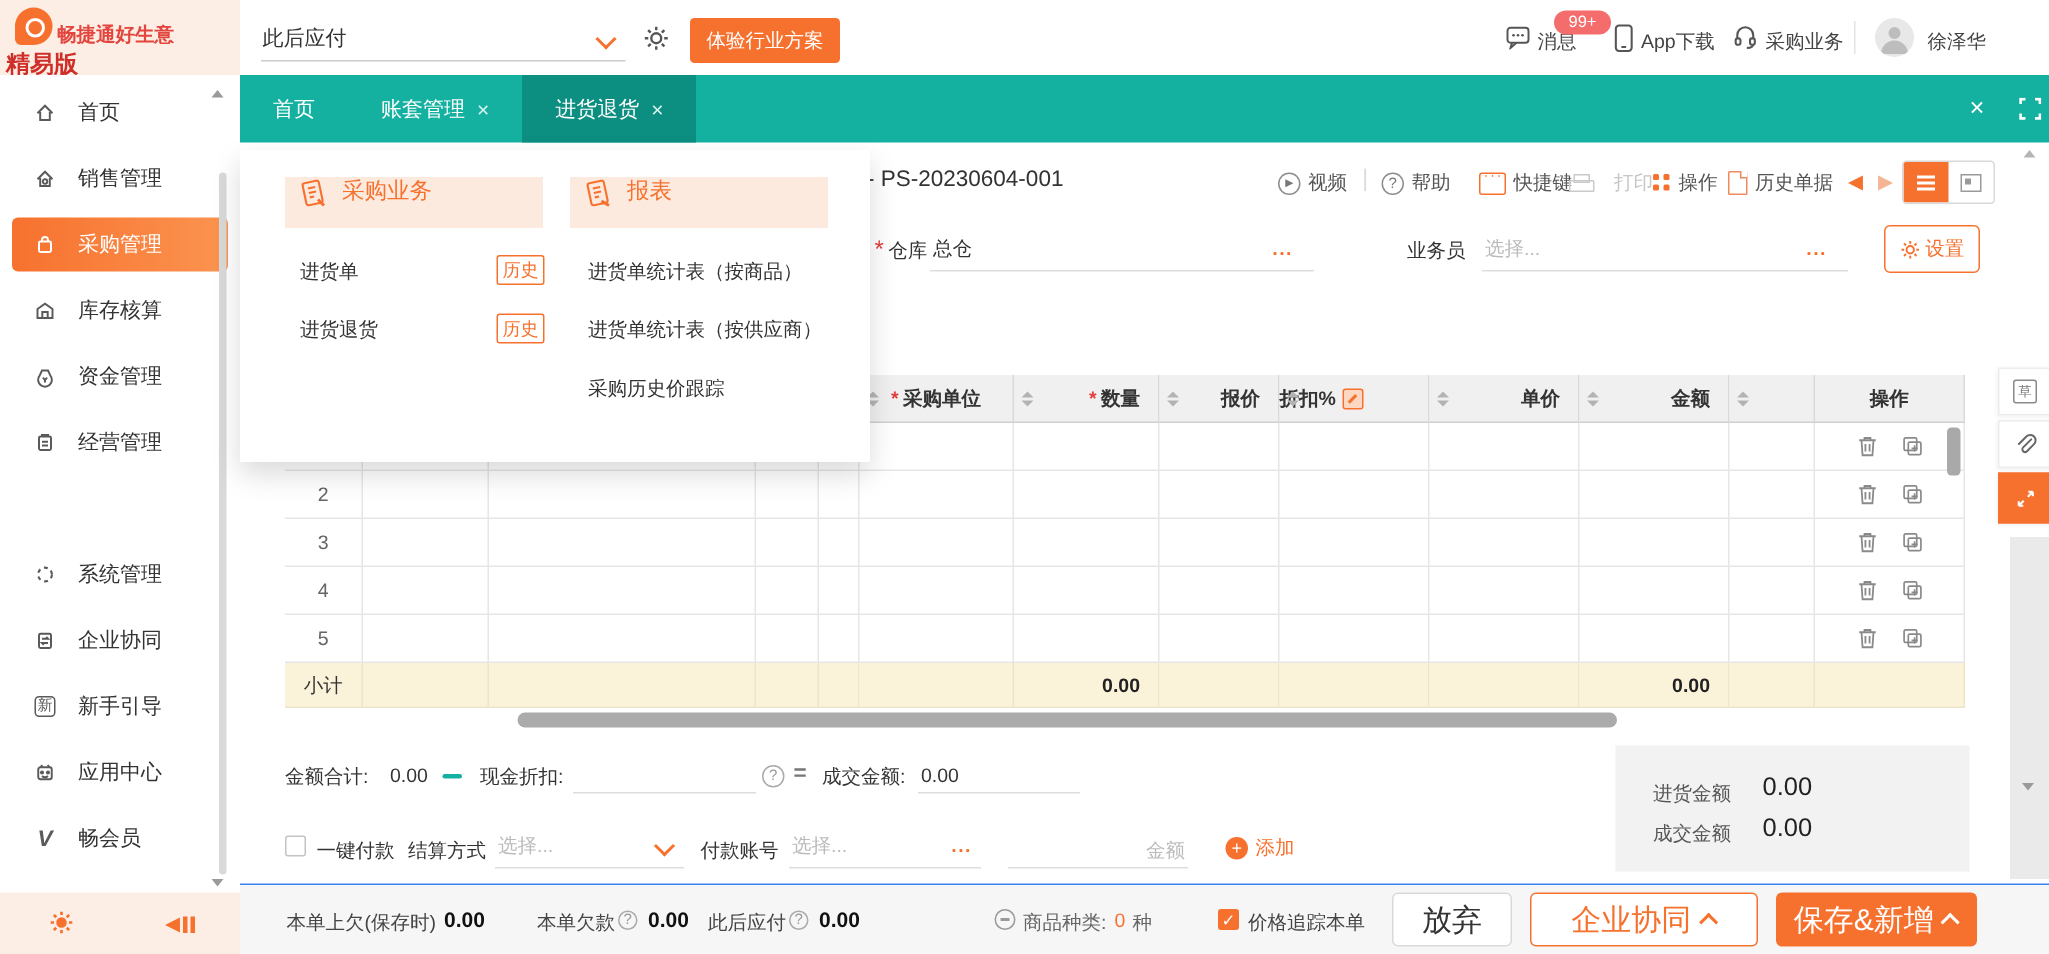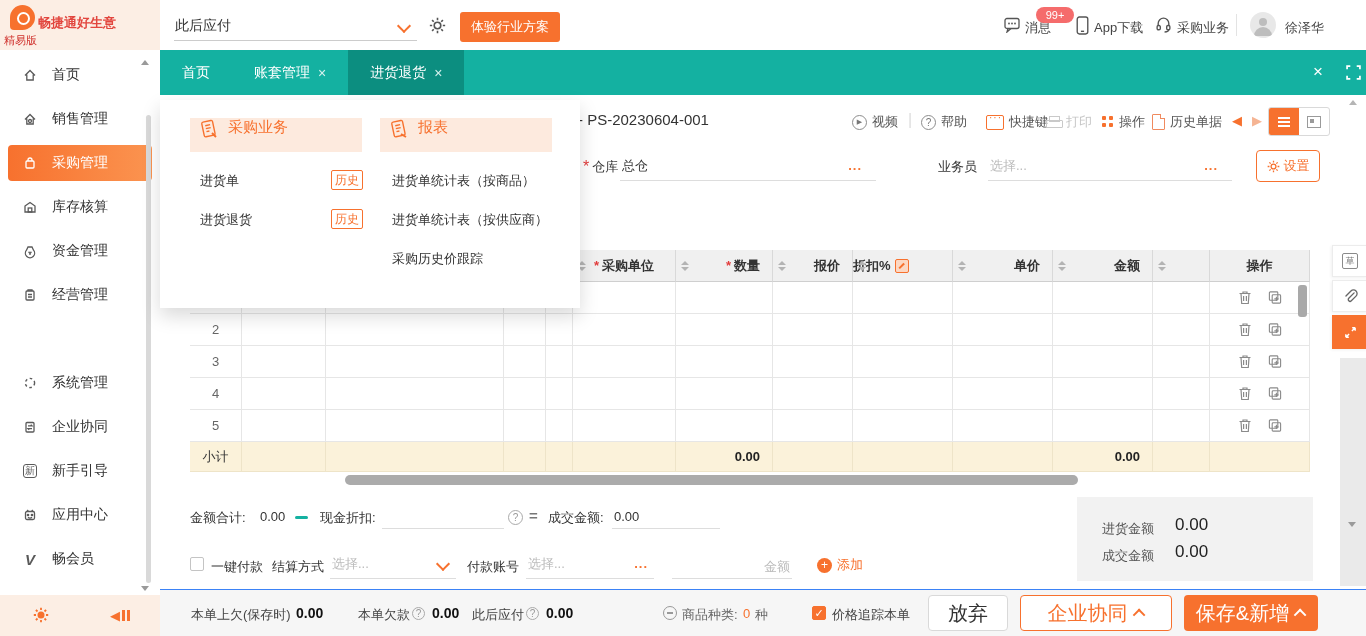--- a/index.html
+++ b/index.html
@@ -7,21 +7,21 @@
   #app{position:relative;width:1366px;height:636px;overflow:hidden;background:#fff}
   .abs{position:absolute}
   .flex{display:flex;align-items:center}
 
   
   .topbar{left:0;top:0;width:1366px;height:50px;background:#fff}
   .logoblk{left:0;top:0;width:160px;height:50px;background:#fceee4}
   .logoicon{left:10px;top:5px;width:25px;height:25px;background:#f7712e;border-radius:50% 50% 50% 4px}
   .logoicon:after{content:"";position:absolute;left:7px;top:7px;width:9px;height:9px;border:2px solid #fff;border-radius:50%}
   .logotitle{left:38px;top:14px;font-size:13px;font-weight:bold;color:#e2463e}
-  .logosub{left:4px;top:33px;font-size:11px;font-weight:normal;color:#cf2f2a}
+  .logosub{left:4px;top:33px;font-size:16px;font-weight:bold;color:#cf2f2a}
   .companyname{left:175px;top:17px;font-size:14px;color:#333}
   .companyline{left:174px;top:40px;width:243px;border-bottom:1px solid #ccc}
   .chev{width:8px;height:8px;border-right:2px solid #f7712e;border-bottom:2px solid #f7712e;transform:rotate(45deg)}
   .expbtn{left:460px;top:12px;width:100px;height:30px;background:#f7712e;color:#fff;font-size:13px;border-radius:3px;display:flex;align-items:center;justify-content:center}
   .toplabel{font-size:13px;color:#444}
   .badge99{left:1036px;top:7px;min-width:30px;height:16px;background:#f56c6c;color:#fff;border-radius:8px;font-size:11px;display:flex;align-items:center;justify-content:center;padding:0 4px}
   .avatar{left:1250px;top:12px;width:26px;height:26px;border-radius:50%;background:#e8e8e8;overflow:hidden}
 
   
   .tabbar{left:160px;top:50px;width:1206px;height:45px;background:#14b1a1}
@@ -339,21 +339,21 @@
   <div class="abs flex" style="left:921px;top:113px;gap:5px">
     <span class="circ">
         <span>?</span>
       </span>
     <span class="tbl">帮助</span>
   </div>
   <div class="abs flex" style="left:986px;top:113px;gap:5px">
     <span class="kbdicon"></span>
     <span class="tbl">快捷键</span>
   </div>
-  <div class="abs flex" style="left:1046px;top:113px;gap:5px">
+  <div class="abs flex" style="left:1046px;top:113px;gap:15px">
     <span class="printicon">
         <span class="pp"></span>
         <span class="pb"></span>
       </span>
     <span class="tbl dis">打印</span>
   </div>
   <div class="abs flex" style="left:1102px;top:113px;gap:5px">
     <span class="dots4">
         <i></i>
         <i></i>

